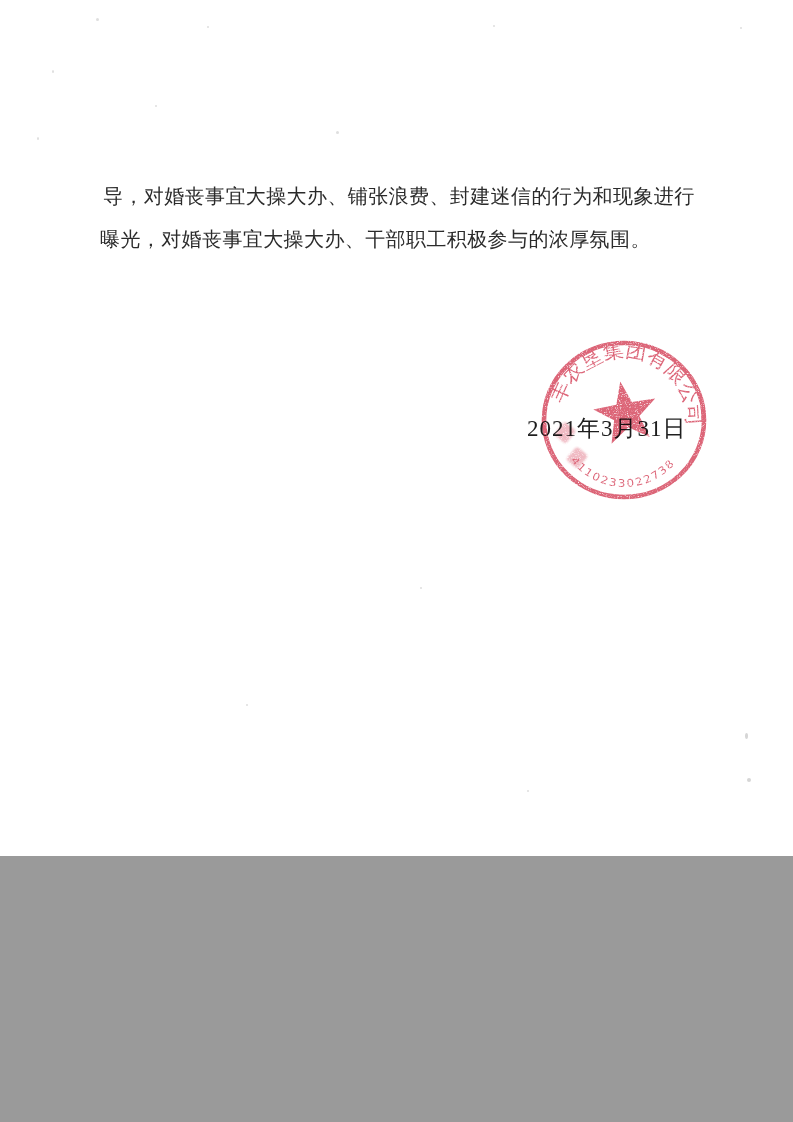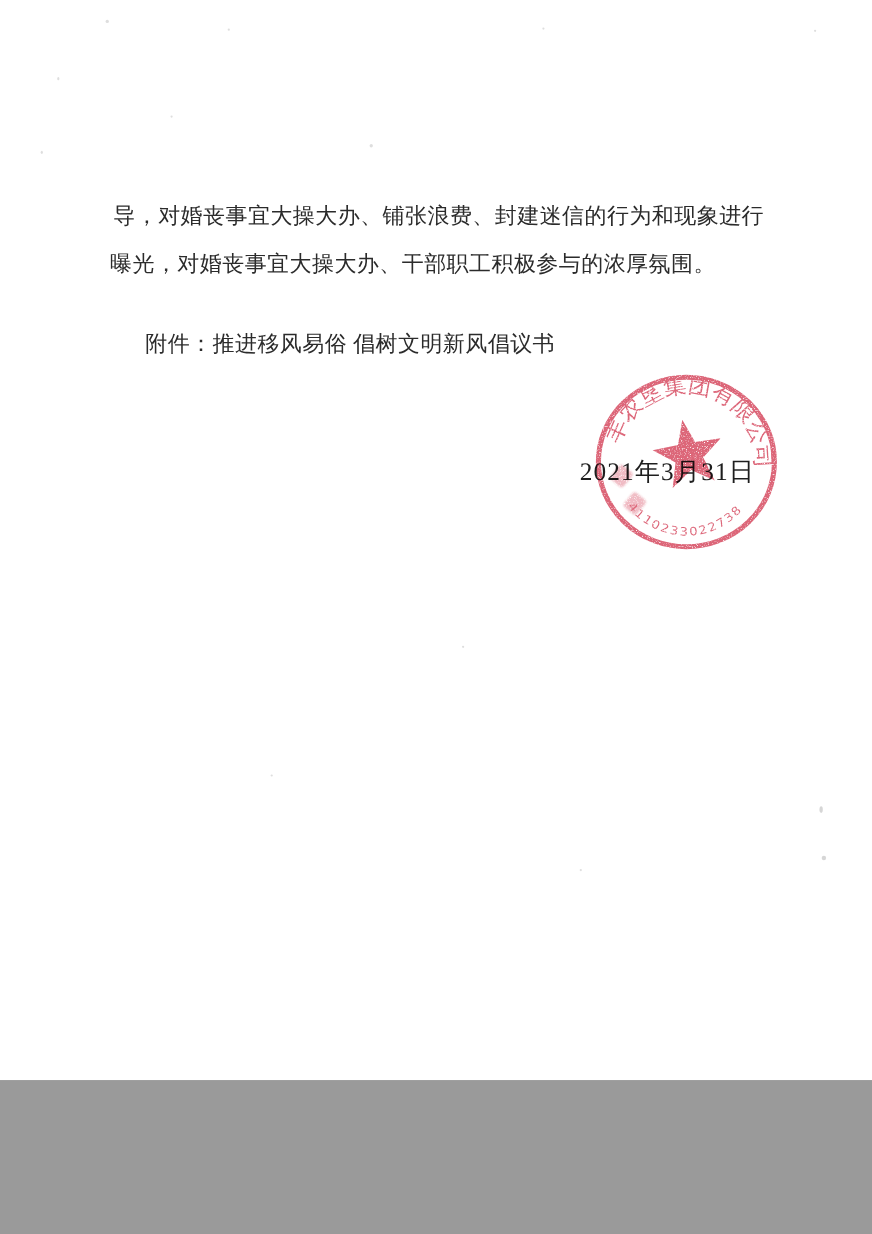--- a/index.html
+++ b/index.html
@@ -1,17 +1,17 @@
 <!DOCTYPE html>
 <html><head>
 <meta charset="utf-8">
 <style>
   html,body{margin:0;padding:0;background:#9a9a9a;}
   .page{
-    position:relative;width:793px;height:982px;margin:0 auto;
+    position:relative;width:793px;height:856px;margin:0 auto;
     background:#ffffff;overflow:hidden;
     font-family:"Liberation Serif","DejaVu Serif",serif;
   }
   .txt{
     position:absolute;white-space:nowrap;color:#2b2b2b;
     font-size:20px;letter-spacing:0.4px;
   }
   .body-line-1{left:103px;top:183px;}
   .body-line-2{left:100px;top:226px;}
   .attachment-line{left:132px;top:299px;}
@@ -58,21 +58,20 @@
   <div class="speck s8"></div>
   <div class="speck s9"></div>
   <div class="speck s10"></div>
   <div class="speck s11"></div>
   <div class="speck s12"></div>
   <div class="speck s13"></div>
 
   <div class="txt body-line-1">导，对婚丧事宜大操大办、铺张浪费、封建迷信的行为和现象进行</div>
   <div class="txt body-line-2">曝光，对婚丧事宜大操大办、干部职工积极参与的浓厚氛围。</div>
 
-  <div class="txt attachment-line">附件：推进移风易俗 倡树文明新风倡议书</div>
 
   <div class="date-line">2021年3月31日</div>
 
   <svg class="stamp-svg" viewBox="0 0 200 200">
     <defs>
       <filter id="grain" x="-20%" y="-20%" width="140%" height="140%">
         <feTurbulence type="fractalNoise" baseFrequency="0.9" numOctaves="2" seed="7" result="n"></feTurbulence>
         <feComponentTransfer in="n" result="na">
           <feFuncA type="linear" slope="3" intercept="-0.35"></feFuncA>
         </feComponentTransfer>

